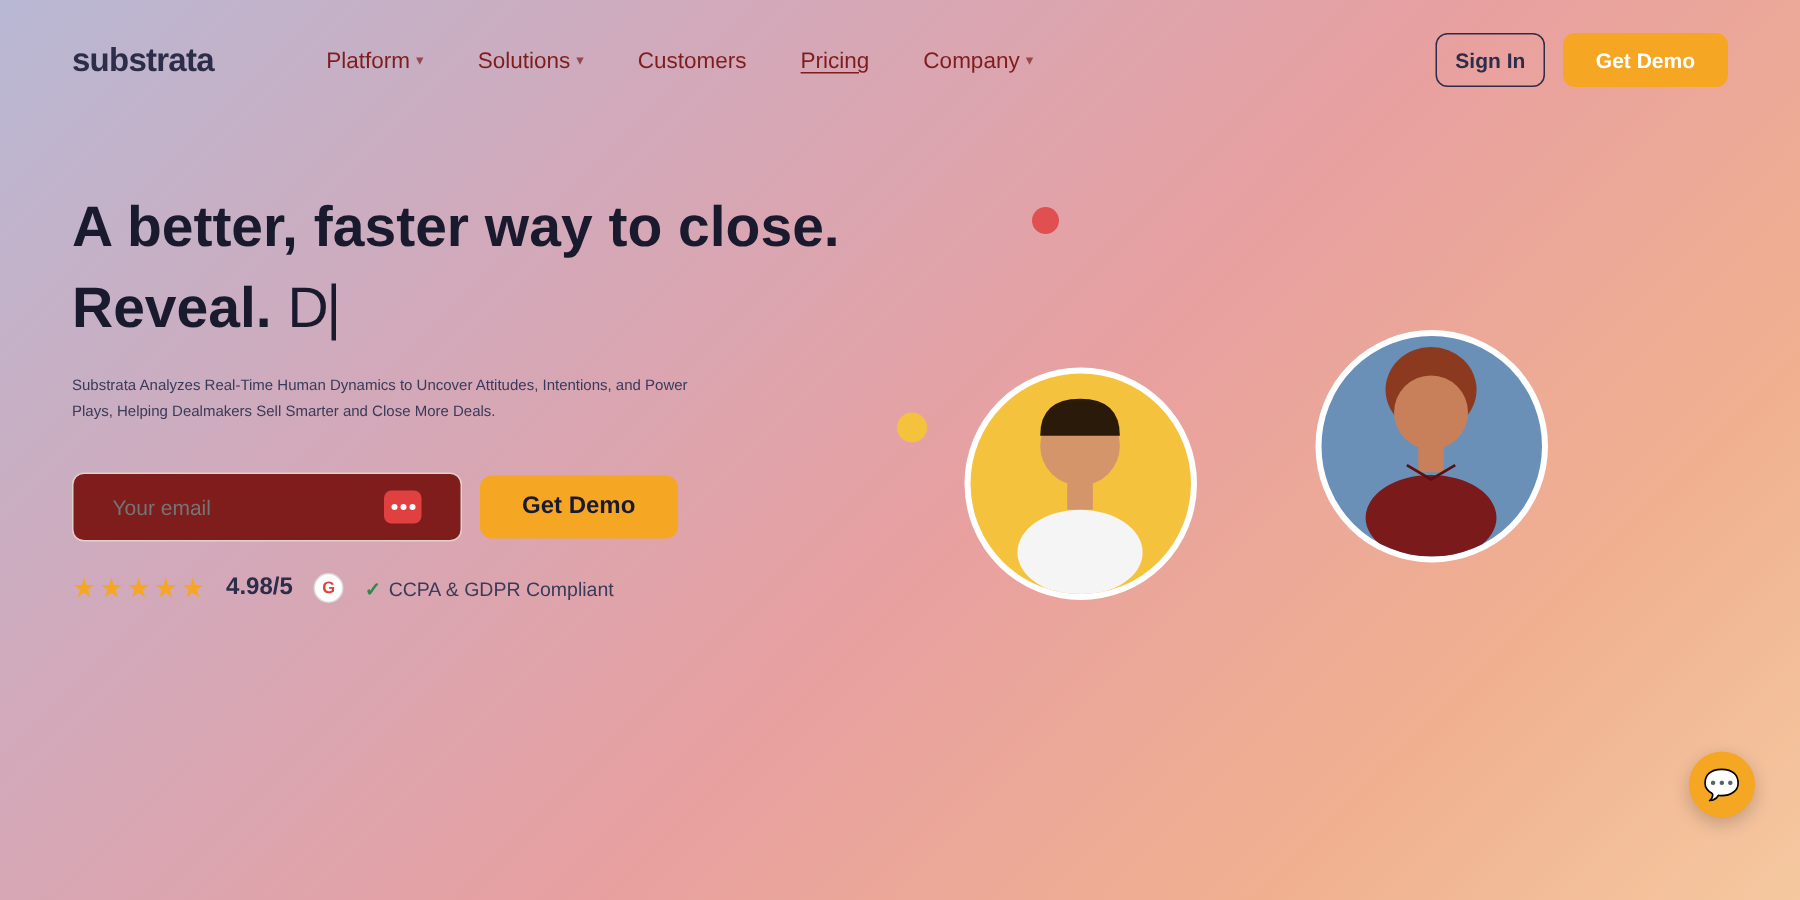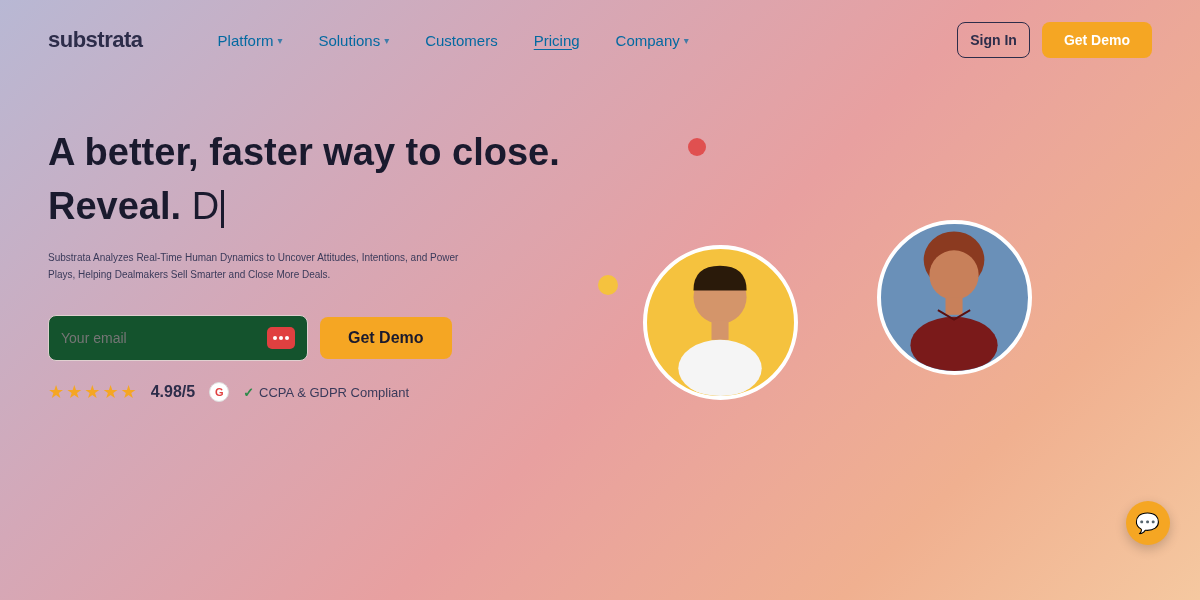--- a/index.html
+++ b/index.html
@@ -30,21 +30,21 @@
       letter-spacing: -0.5px;
     }
     .nav-links {
       display: flex;
       align-items: center;
       gap: 36px;
       flex: 1;
     }
     .nav-item {
       font-size: 15px;
-      color: #0369a1;
+      color: #7f1d1d;
       cursor: pointer;
       display: flex;
       align-items: center;
       gap: 4px;
       font-weight: 500;
     }
     .nav-item.active {
       font-weight: 400;
       text-decoration: underline;
       text-underline-offset: 3px;
@@ -128,23 +128,23 @@
     }
     .email-row {
       display: flex;
       align-items: center;
       gap: 12px;
       margin-bottom: 20px;
     }
     .email-input-wrap {
       display: flex;
       align-items: center;
-      background: #14532d;
+      background: #7f1d1d;
       border-radius: 8px;
-      padding: 0 12px;
+      padding: 0 26px;
       height: 46px;
       width: 260px;
       border: 1px solid #e0d0d0;
     }
     .email-input {
       border: none;
       outline: none;
       font-size: 14px;
       color: #999;
       flex: 1;

